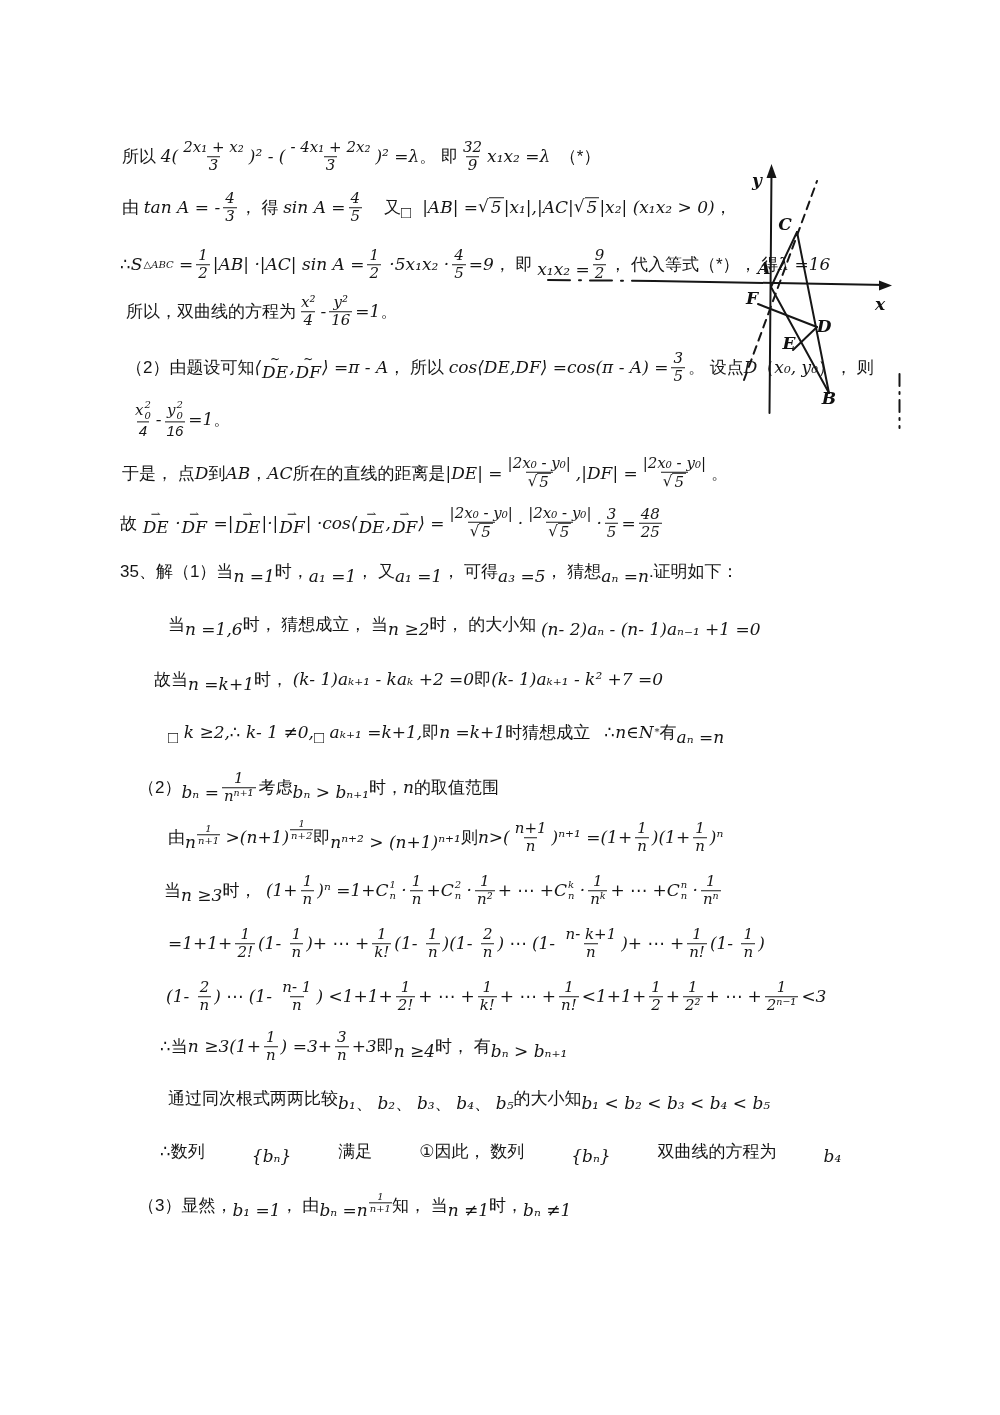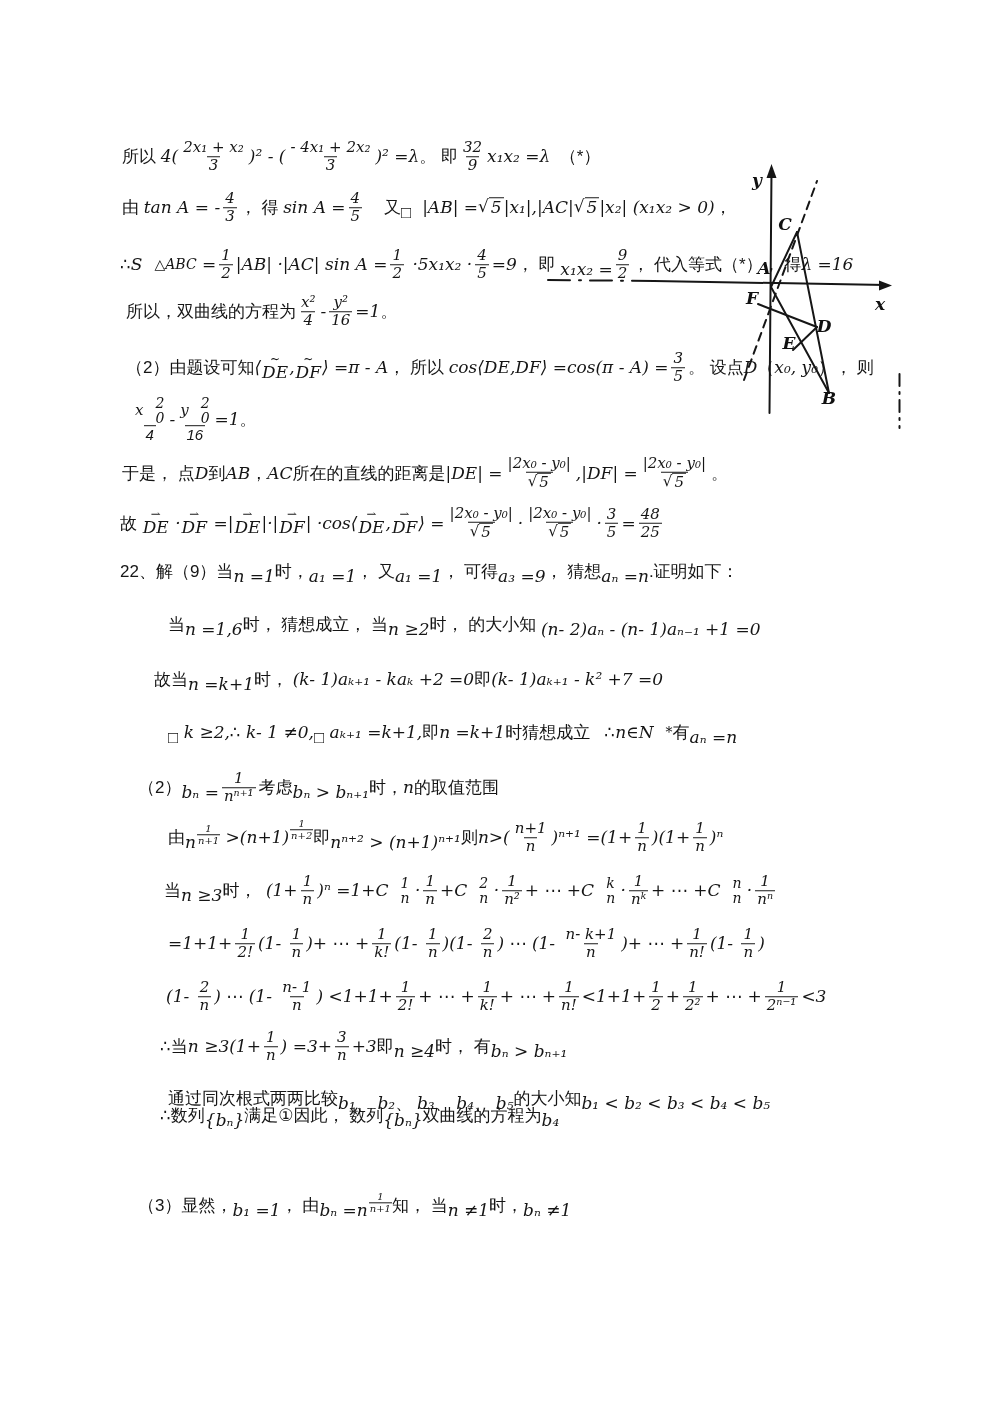--- a/index.html
+++ b/index.html
@@ -16,21 +16,21 @@
   .frac .den{border-top:1.6px solid #1a1a1a;padding:0 2px;display:inline-flex;justify-content:center}
   .sqrt{display:inline-flex;align-items:stretch}
   .rsign{font-style:normal;line-height:1.1}
   .rad{border-top:1.6px solid #1a1a1a;padding:0 2px;line-height:1.15}
   .vec{display:inline-flex;flex-direction:column;align-items:center;line-height:1.05;margin:0 1px}
   .ar{font-size:12px;height:10px;line-height:10px;font-style:normal}
   .vb{line-height:1.05}
   .bsup{display:inline-flex;align-items:center}
   .bbase{line-height:1.1}
   .supsub{display:inline-flex;flex-direction:column;align-items:flex-start;
-          font-size:14px;line-height:1.05;margin-left:12px}
+          font-size:10px;line-height:1.05;margin-left:1px}
   .supf{display:inline-flex;flex-direction:column;align-items:center;font-size:10px;
         line-height:1.12;transform:translateY(-8px);margin-left:1px}
   .sfd{border-top:1px solid #1a1a1a;padding:0 1px}
   .dlabel{position:absolute;transform:translate(-50%,-50%);
           font-family:"DejaVu Serif",serif;font-style:italic;font-weight:bold;
           font-size:17px;color:#111}
   #diagram-svg{position:absolute;left:0;top:0;pointer-events:none}
 </style>
 </head>
 <body>
@@ -69,28 +69,28 @@
 
   <div id="content">
       <div class="line" style="top: 157px; left: 122px;"><span class="tx">所以 </span><span class="mx">4(</span><span class="frac"><span class="num"><span class="mx">2x₁ + x₂</span></span><span class="den"><span class="mx">3</span></span></span><span class="mx">)² - (</span><span class="frac"><span class="num"><span class="mx">- 4x₁ + 2x₂</span></span><span class="den"><span class="mx">3</span></span></span><span class="mx">)² =λ</span><span class="tx">。 即</span><span class="frac"><span class="num"><span class="mx">32</span></span><span class="den"><span class="mx">9</span></span></span><span class="mx">x₁x₂ =λ</span><span class="tx">  （*）</span></div>
       <div class="line" style="top: 208px; left: 122px;"><span class="tx">由 </span><span class="mx">tan A = -</span><span class="frac"><span class="num"><span class="mx">4</span></span><span class="den"><span class="mx">3</span></span></span><span class="tx">， 得 </span><span class="mx">sin A =</span><span class="frac"><span class="num"><span class="mx">4</span></span><span class="den"><span class="mx">5</span></span></span><span class="tx">    又</span><span class="tx low">□</span><span class="mx">  |AB| =</span><span class="sqrt"><span class="rsign">√</span><span class="rad">5</span></span><span class="mx">|x₁|,|AC|</span><span class="sqrt"><span class="rsign">√</span><span class="rad">5</span></span><span class="mx">|x₂| (x₁x₂ &gt; 0)</span><span class="tx">，</span></div>
       <div class="line" style="top: 265px; left: 120px;"><span class="tx">∴</span><span class="bsup"><span class="bbase">S</span><span class="supsub"><span class="ssp"></span><span class="ssb">△ABC</span></span></span><span class="mx"> =</span><span class="frac"><span class="num"><span class="mx">1</span></span><span class="den"><span class="mx">2</span></span></span><span class="mx">|AB| ·|AC| sin A =</span><span class="frac"><span class="num"><span class="mx">1</span></span><span class="den"><span class="mx">2</span></span></span><span class="mx"> ·5x₁x₂ ·</span><span class="frac"><span class="num"><span class="mx">4</span></span><span class="den"><span class="mx">5</span></span></span><span class="mx">=9</span><span class="tx">， 即 </span><span class="mx low">x₁x₂ =</span><span class="frac"><span class="num"><span class="mx">9</span></span><span class="den"><span class="mx">2</span></span></span><span class="tx">， 代入等式（*）， 得</span><span class="mx">λ =16</span></div>
       <div class="line" style="top: 312px; left: 126px;"><span class="tx">所以，双曲线的方程为</span><span class="frac"><span class="num"><span class="mx">x²</span></span><span class="den"><span class="mx">4</span></span></span><span class="mx">-</span><span class="frac"><span class="num"><span class="mx">y²</span></span><span class="den"><span class="mx">16</span></span></span><span class="mx">=1</span><span class="tx">。</span></div>
       <div class="line" style="top: 368px; left: 126px;"><span class="tx">（2）由题设可知</span><span class="mx">⟨</span><span class="vec"><span class="ar">~</span><span class="vb">DE</span></span><span class="mx">,</span><span class="vec"><span class="ar">~</span><span class="vb">DF</span></span><span class="mx">⟩ =π - A</span><span class="tx">， 所以 </span><span class="mx">cos⟨DE,DF⟩ =cos(π - A) =</span><span class="frac"><span class="num"><span class="mx">3</span></span><span class="den"><span class="mx">5</span></span></span><span class="tx">。 设点</span><span class="mx">D</span><span class="tx">（</span><span class="mx">x₀, y₀</span><span class="tx">）， 则</span></div>
       <div class="line" style="top: 420px; left: 130px;"><span class="frac"><span class="num"><span class="bsup"><span class="bbase">x</span><span class="supsub"><span class="ssp">2</span><span class="ssb">0</span></span></span></span><span class="den"><span class="tx">4</span></span></span><span class="mx">-</span><span class="frac"><span class="num"><span class="bsup"><span class="bbase">y</span><span class="supsub"><span class="ssp">2</span><span class="ssb">0</span></span></span></span><span class="den"><span class="tx">16</span></span></span><span class="mx">=1</span><span class="tx">。</span></div>
       <div class="line" style="top: 473px; left: 122px;"><span class="tx">于是， 点</span><span class="mx">D</span><span class="tx">到</span><span class="mx">AB</span><span class="tx">，</span><span class="mx">AC</span><span class="tx">所在的直线的距离是</span><span class="mx">|DE| =</span><span class="frac"><span class="num"><span class="mx">|2x₀ - y₀|</span></span><span class="den"><span class="sqrt"><span class="rsign">√</span><span class="rad">5</span></span></span></span><span class="mx">,|DF| =</span><span class="frac"><span class="num"><span class="mx">|2x₀ - y₀|</span></span><span class="den"><span class="sqrt"><span class="rsign">√</span><span class="rad">5</span></span></span></span><span class="tx">。</span></div>
       <div class="line" style="top: 523px; left: 120px;"><span class="tx">故 </span><span class="vec"><span class="ar">⇀</span><span class="vb">DE</span></span><span class="mx"> ·</span><span class="vec"><span class="ar">⇀</span><span class="vb">DF</span></span><span class="mx"> =|</span><span class="vec"><span class="ar">⇀</span><span class="vb">DE</span></span><span class="mx">|·|</span><span class="vec"><span class="ar">⇀</span><span class="vb">DF</span></span><span class="mx">| ·cos⟨</span><span class="vec"><span class="ar">⇀</span><span class="vb">DE</span></span><span class="mx">,</span><span class="vec"><span class="ar">⇀</span><span class="vb">DF</span></span><span class="mx">⟩ =</span><span class="frac"><span class="num"><span class="mx">|2x₀ - y₀|</span></span><span class="den"><span class="sqrt"><span class="rsign">√</span><span class="rad">5</span></span></span></span><span class="mx">·</span><span class="frac"><span class="num"><span class="mx">|2x₀ - y₀|</span></span><span class="den"><span class="sqrt"><span class="rsign">√</span><span class="rad">5</span></span></span></span><span class="mx">·</span><span class="frac"><span class="num"><span class="mx">3</span></span><span class="den"><span class="mx">5</span></span></span><span class="mx">=</span><span class="frac"><span class="num"><span class="mx">48</span></span><span class="den"><span class="mx">25</span></span></span></div>
-      <div class="line" style="top: 572px; left: 120px;"><span class="tx">22、解（9）当</span><span class="mx low">n =1</span><span class="tx">时，</span><span class="mx low">a₁ =1</span><span class="tx">， 又</span><span class="mx low">a₁ =1</span><span class="tx">， 可得</span><span class="mx low">a₃ =9</span><span class="tx">， 猜想</span><span class="mx low">aₙ =n</span><span class="tx">.证明如下：</span></div>
+      <div class="line" style="top: 572px; left: 120px;"><span class="tx">35、解（1）当</span><span class="mx low">n =1</span><span class="tx">时，</span><span class="mx low">a₁ =1</span><span class="tx">， 又</span><span class="mx low">a₁ =1</span><span class="tx">， 可得</span><span class="mx low">a₃ =5</span><span class="tx">， 猜想</span><span class="mx low">aₙ =n</span><span class="tx">.证明如下：</span></div>
       <div class="line" style="top: 625px; left: 168px;"><span class="tx">当</span><span class="mx low">n =1,6</span><span class="tx">时， 猜想成立， 当</span><span class="mx low">n ≥2</span><span class="tx">时， 的大小知 </span><span class="mx low">(n- 2)aₙ - (n- 1)aₙ₋₁ +1 =0</span></div>
       <div class="line" style="top: 680px; left: 154px;"><span class="tx">故当</span><span class="mx low">n =k+1</span><span class="tx">时， </span><span class="mx">(k- 1)aₖ₊₁ - kaₖ +2 =0</span><span class="tx">即</span><span class="mx">(k- 1)aₖ₊₁ - k² +7 =0</span></div>
       <div class="line" style="top: 733px; left: 168px;"><span class="tx low">□</span><span class="mx"> k ≥2,∴ k- 1 ≠0,</span><span class="tx low">□</span><span class="mx"> aₖ₊₁ =k+1,</span><span class="tx">即</span><span class="mx">n =k+1</span><span class="tx">时猜想成立</span><span class="tx">   ∴</span><span class="mx">n∈</span><span class="bsup"><span class="bbase">N</span><span class="supsub"><span class="ssp">*</span><span class="ssb"></span></span></span><span class="tx">有</span><span class="mx low">aₙ =n</span></div>
       <div class="line" style="top: 788px; left: 138px;"><span class="tx">（2）</span><span class="mx low">bₙ =</span><span class="frac"><span class="num"><span class="mx">1</span></span><span class="den"><span class="mx">nⁿ⁺¹</span></span></span><span class="tx">考虑</span><span class="mx low">bₙ &gt; bₙ₊₁</span><span class="tx">时，</span><span class="mx">n</span><span class="tx">的取值范围</span></div>
       <div class="line" style="top: 838px; left: 168px;"><span class="tx">由</span><span class="bsup low"><span class="bbase">n</span><span class="supf"><span class="sfn">1</span><span class="sfd">n+1</span></span></span><span class="mx"> &gt;</span><span class="bsup"><span class="bbase">(n+1)</span><span class="supf"><span class="sfn">1</span><span class="sfd">n+2</span></span></span><span class="tx">即</span><span class="mx low">nⁿ⁺² &gt; (n+1)ⁿ⁺¹</span><span class="tx">则</span><span class="mx">n&gt;</span><span class="mx">(</span><span class="frac"><span class="num"><span class="mx">n+1</span></span><span class="den"><span class="mx">n</span></span></span><span class="mx">)ⁿ⁺¹ =(1+</span><span class="frac"><span class="num"><span class="mx">1</span></span><span class="den"><span class="mx">n</span></span></span><span class="mx">)(1+</span><span class="frac"><span class="num"><span class="mx">1</span></span><span class="den"><span class="mx">n</span></span></span><span class="mx">)ⁿ</span></div>
       <div class="line" style="top: 891px; left: 164px;"><span class="tx">当</span><span class="mx low">n ≥3</span><span class="tx">时，  </span><span class="mx">(1+</span><span class="frac"><span class="num"><span class="mx">1</span></span><span class="den"><span class="mx">n</span></span></span><span class="mx">)ⁿ =1+</span><span class="bsup"><span class="bbase">C</span><span class="supsub"><span class="ssp">1</span><span class="ssb">n</span></span></span><span class="mx"> ·</span><span class="frac"><span class="num"><span class="mx">1</span></span><span class="den"><span class="mx">n</span></span></span><span class="mx">+</span><span class="bsup"><span class="bbase">C</span><span class="supsub"><span class="ssp">2</span><span class="ssb">n</span></span></span><span class="mx"> ·</span><span class="frac"><span class="num"><span class="mx">1</span></span><span class="den"><span class="mx">n²</span></span></span><span class="mx">+ ⋯ +</span><span class="bsup"><span class="bbase">C</span><span class="supsub"><span class="ssp">k</span><span class="ssb">n</span></span></span><span class="mx"> ·</span><span class="frac"><span class="num"><span class="mx">1</span></span><span class="den"><span class="mx">nᵏ</span></span></span><span class="mx">+ ⋯ +</span><span class="bsup"><span class="bbase">C</span><span class="supsub"><span class="ssp">n</span><span class="ssb">n</span></span></span><span class="mx"> ·</span><span class="frac"><span class="num"><span class="mx">1</span></span><span class="den"><span class="mx">nⁿ</span></span></span></div>
       <div class="line" style="top: 944px; left: 168px;"><span class="mx">=1+1+</span><span class="frac"><span class="num"><span class="mx">1</span></span><span class="den"><span class="mx">2!</span></span></span><span class="mx">(1- </span><span class="frac"><span class="num"><span class="mx">1</span></span><span class="den"><span class="mx">n</span></span></span><span class="mx">)+ ⋯ +</span><span class="frac"><span class="num"><span class="mx">1</span></span><span class="den"><span class="mx">k!</span></span></span><span class="mx">(1- </span><span class="frac"><span class="num"><span class="mx">1</span></span><span class="den"><span class="mx">n</span></span></span><span class="mx">)(1- </span><span class="frac"><span class="num"><span class="mx">2</span></span><span class="den"><span class="mx">n</span></span></span><span class="mx">) ⋯ (1- </span><span class="frac"><span class="num"><span class="mx">n- k+1</span></span><span class="den"><span class="mx">n</span></span></span><span class="mx">)+ ⋯ +</span><span class="frac"><span class="num"><span class="mx">1</span></span><span class="den"><span class="mx">n!</span></span></span><span class="mx">(1- </span><span class="frac"><span class="num"><span class="mx">1</span></span><span class="den"><span class="mx">n</span></span></span><span class="mx">)</span></div>
       <div class="line" style="top: 997px; left: 166px;"><span class="mx">(1- </span><span class="frac"><span class="num"><span class="mx">2</span></span><span class="den"><span class="mx">n</span></span></span><span class="mx">) ⋯ (1- </span><span class="frac"><span class="num"><span class="mx">n- 1</span></span><span class="den"><span class="mx">n</span></span></span><span class="mx">) &lt;1+1+</span><span class="frac"><span class="num"><span class="mx">1</span></span><span class="den"><span class="mx">2!</span></span></span><span class="mx">+ ⋯ +</span><span class="frac"><span class="num"><span class="mx">1</span></span><span class="den"><span class="mx">k!</span></span></span><span class="mx">+ ⋯ +</span><span class="frac"><span class="num"><span class="mx">1</span></span><span class="den"><span class="mx">n!</span></span></span><span class="mx">&lt;1+1+</span><span class="frac"><span class="num"><span class="mx">1</span></span><span class="den"><span class="mx">2</span></span></span><span class="mx">+</span><span class="frac"><span class="num"><span class="mx">1</span></span><span class="den"><span class="mx">2²</span></span></span><span class="mx">+ ⋯ +</span><span class="frac"><span class="num"><span class="mx">1</span></span><span class="den"><span class="mx">2ⁿ⁻¹</span></span></span><span class="mx">&lt;3</span></div>
       <div class="line" style="top: 1047px; left: 160px;"><span class="tx">∴当</span><span class="mx">n ≥3(1+</span><span class="frac"><span class="num"><span class="mx">1</span></span><span class="den"><span class="mx">n</span></span></span><span class="mx">) =3+</span><span class="frac"><span class="num"><span class="mx">3</span></span><span class="den"><span class="mx">n</span></span></span><span class="mx">+3</span><span class="tx">即</span><span class="mx low">n ≥4</span><span class="tx">时， 有</span><span class="mx low">bₙ &gt; bₙ₊₁</span></div>
       <div class="line" style="top: 1099px; left: 168px;"><span class="tx">通过同次根式两两比较</span><span class="mx low">b₁</span><span class="tx low">、 </span><span class="mx low">b₂</span><span class="tx low">、 </span><span class="mx low">b₃</span><span class="tx low">、 </span><span class="mx low">b₄</span><span class="tx low">、 </span><span class="mx low">b₅</span><span class="tx">的大小知</span><span class="mx low">b₁ &lt; b₂ &lt; b₃ &lt; b₄ &lt; b₅</span></div>
-      <div class="line" style="top: 1116px; left: 160px;"><span class="tx">∴数列</span><span class="mx low">{bₙ}</span><span class="tx">满足</span><span class="tx">①因此， 数列</span><span class="mx low">{bₙ}</span><span class="tx">双曲线的方程为</span><span class="mx low">b₄</span></div>
+      <div class="line" style="top: 1152px; left: 160px; gap: 47px;"><span class="tx">∴数列</span><span class="mx low">{bₙ}</span><span class="tx">满足</span><span class="tx">①因此， 数列</span><span class="mx low">{bₙ}</span><span class="tx">双曲线的方程为</span><span class="mx low">b₄</span></div>
       <div class="line" style="top: 1206px; left: 138px;"><span class="tx">（3）显然，</span><span class="mx low">b₁ =1</span><span class="tx">， 由</span><span class="mx low">bₙ =</span><span class="bsup low"><span class="bbase">n</span><span class="supf"><span class="sfn">1</span><span class="sfd">n+1</span></span></span><span class="tx">知， 当</span><span class="mx low">n ≠1</span><span class="tx">时，</span><span class="mx low">bₙ ≠1</span></div>
     </div>
 
 </div>
 
 </body></html>

